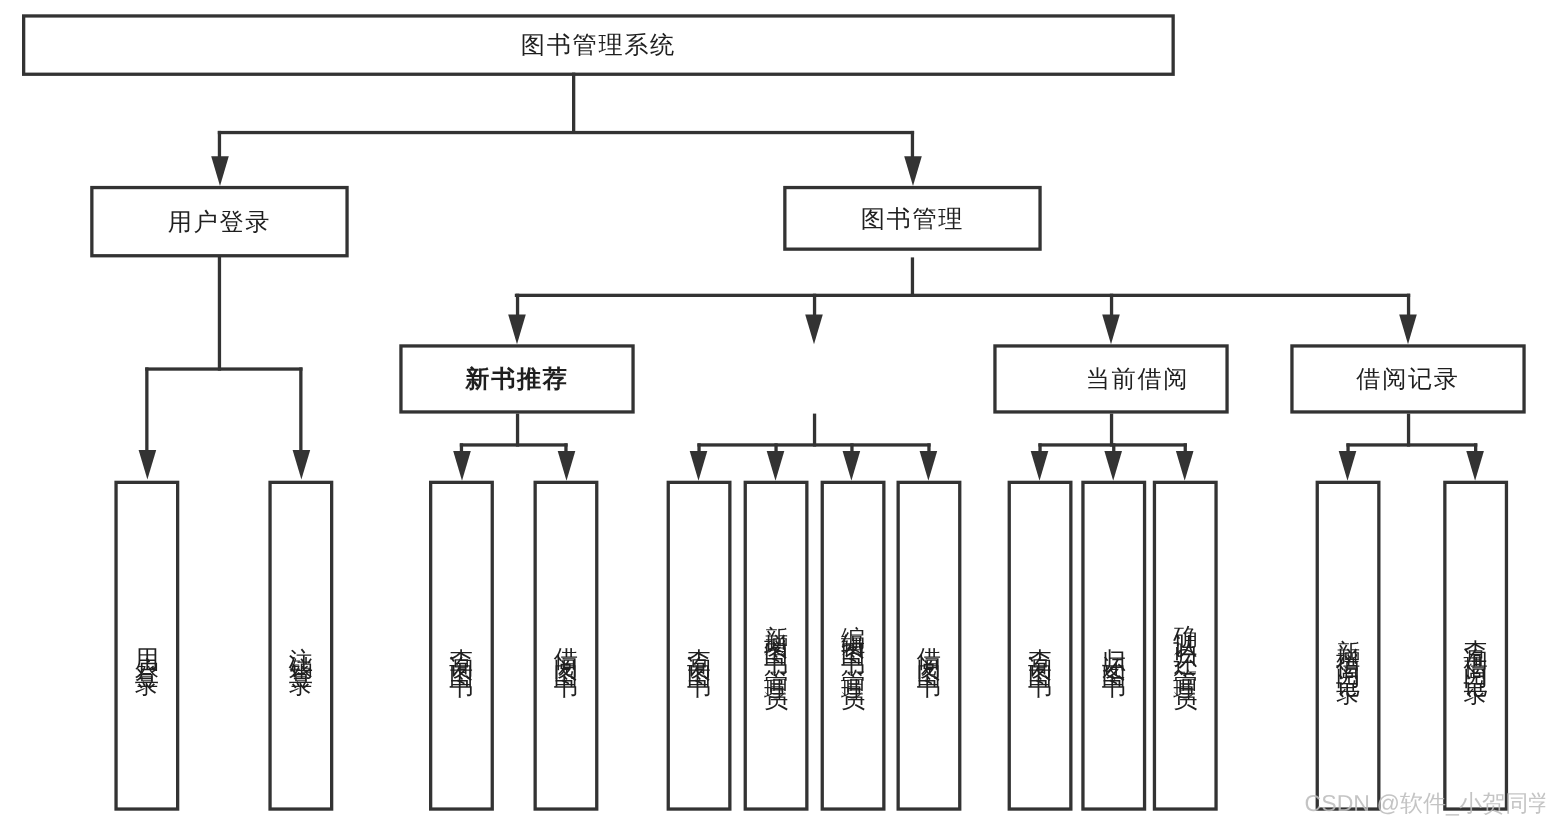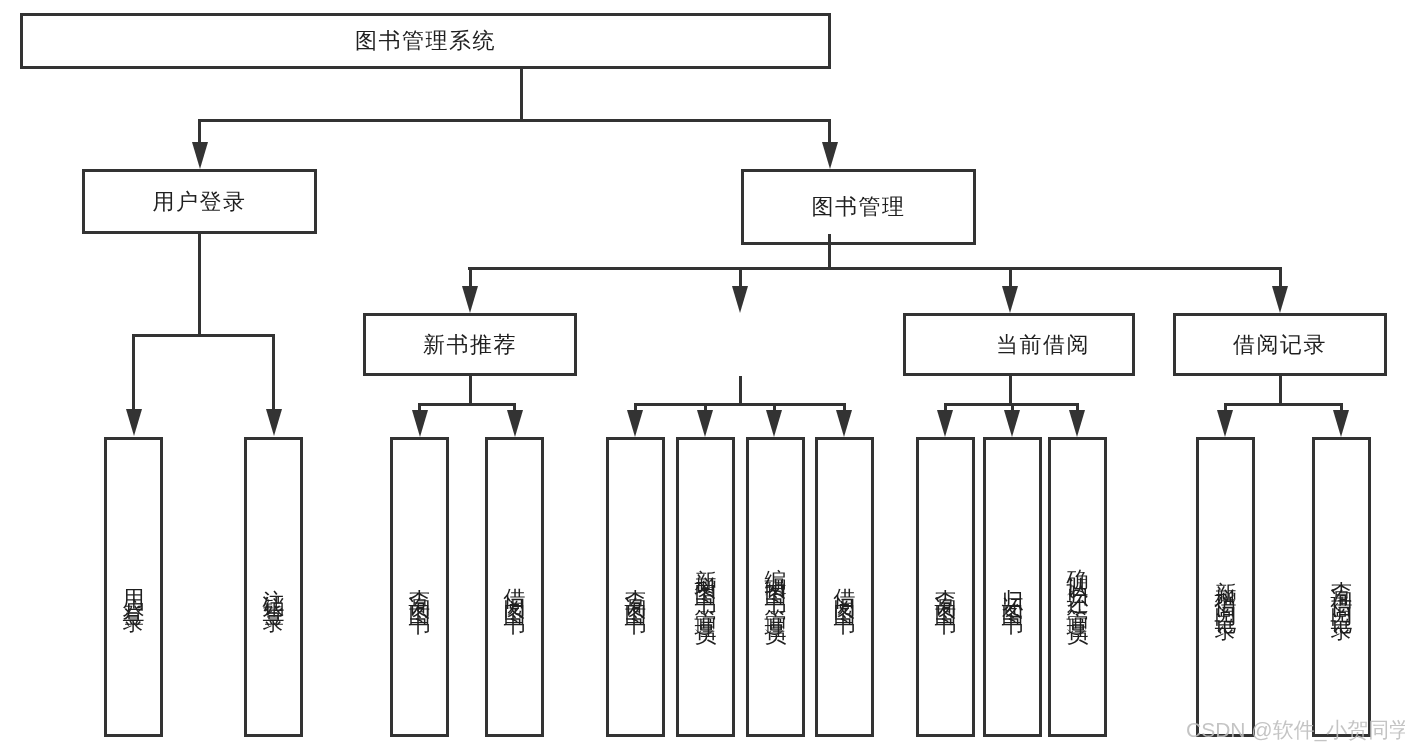--- a/index.html
+++ b/index.html
@@ -52,35 +52,35 @@
     opacity: 0.88;
     z-index: 10;
     white-space: nowrap;
   }
 </style>
 </head>
 <body>
 
 <div id="stage" style="--line: #333333; --text: #1f1f1f; --background: #ffffff; --watermark: #bdbdbd;">
 
-  <div class="n" style="left:20px; top:13px; width:811px; height:56px;">
+  <div class="n" style="left:20px; top:13px; width:1048px; height:56px;">
     <span class="lbl">图书管理系统</span>
   </div>
 
   <div class="vl" style="left:520px; top:66px; height:55px;"></div>
   <div class="hl" style="left:198px; top:119px; width:633px;"></div>
   <div class="vl" style="left:198px; top:119px; height:28px;"></div>
   <div class="ar" style="left:192px; top:142px;"></div>
   <div class="vl" style="left:828px; top:119px; height:28px;"></div>
   <div class="ar" style="left:822px; top:142px;"></div>
 
   <div class="n" style="left:82px; top:169px; width:235px; height:65px;">
     <span class="lbl">用户登录</span>
   </div>
-  <div class="n" style="left:741px; top:169px; width:235px; height:76px;text-align:right;">
+  <div class="n" style="left:712px; top:169px; width:235px; height:59px;text-align:right;">
     <span class="lbl">图书管理</span>
   </div>
 
   <div class="vl" style="left:198px; top:233px; height:104px;"></div>
   <div class="hl" style="left:132px; top:334px; width:143px;"></div>
   <div class="vl" style="left:132px; top:334px; height:80px;"></div>
   <div class="ar" style="left:126px; top:409px;"></div>
   <div class="vl" style="left:272px; top:334px; height:80px;"></div>
   <div class="ar" style="left:266px; top:409px;"></div>
 
@@ -88,24 +88,24 @@
   <div class="hl" style="left:468px; top:267px; width:814px;"></div>
   <div class="vl" style="left:469px; top:267px; height:24px;"></div>
   <div class="ar" style="left:462px; top:286px;"></div>
   <div class="vl" style="left:739px; top:267px; height:24px;"></div>
   <div class="ar" style="left:732px; top:286px;"></div>
   <div class="vl" style="left:1009px; top:267px; height:24px;"></div>
   <div class="ar" style="left:1002px; top:286px;"></div>
   <div class="vl" style="left:1279px; top:267px; height:24px;"></div>
   <div class="ar" style="left:1272px; top:286px;"></div>
 
-  <div class="n" style="left:363px; top:313px; width:214px; height:63px;">
+  <div class="n" style="left:363px; top:313px; width:214px; height:63px;font-weight:bold;">
     <span class="lbl">新书推荐</span>
   </div>
-  <div class="n" style="left:903px; top:313px; width:232px; height:63px;padding-left:48px;">
+  <div class="n" style="left:903px; top:313px; width:214px; height:63px;padding-left:48px;">
     <span class="lbl">当前借阅</span>
   </div>
   <div class="n" style="left:1173px; top:313px; width:214px; height:63px;">
     <span class="lbl">借阅记录</span>
   </div>
 
   <div class="vl" style="left:469px; top:376px; height:30px;"></div>
   <div class="hl" style="left:418px; top:403px; width:98px;"></div>
   <div class="vl" style="left:418px; top:403px; height:12px;"></div>
   <div class="ar" style="left:412px; top:410px;"></div>

